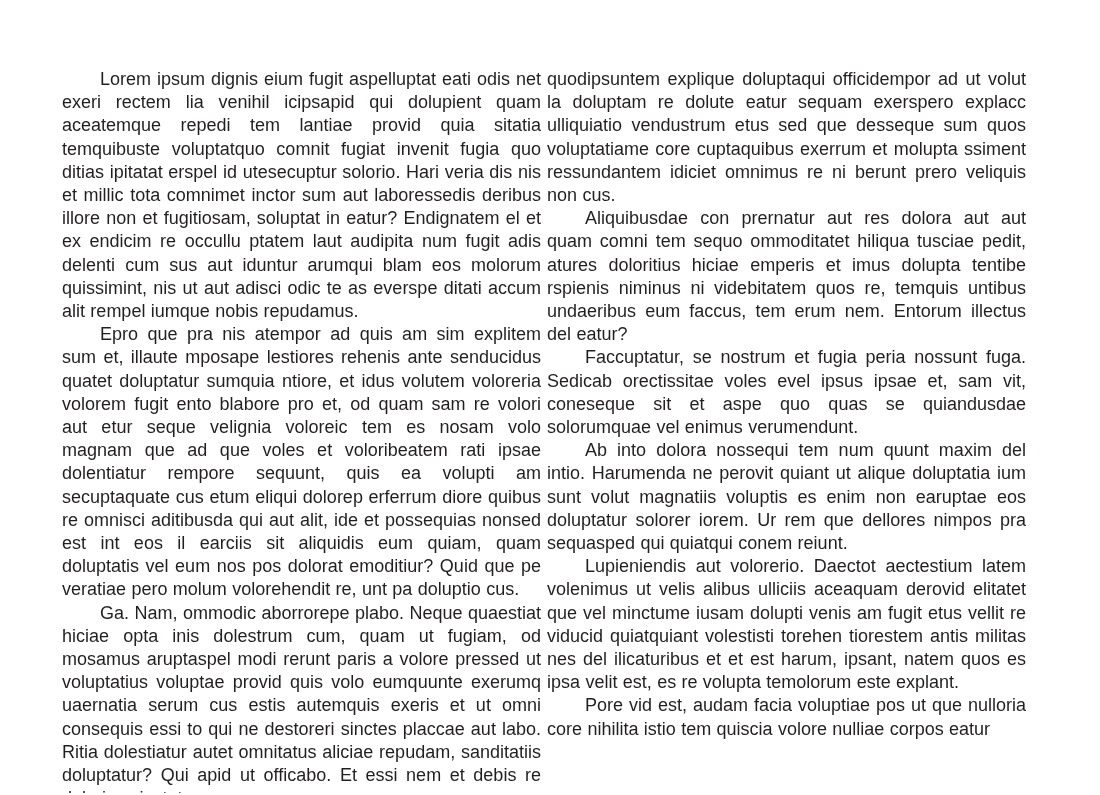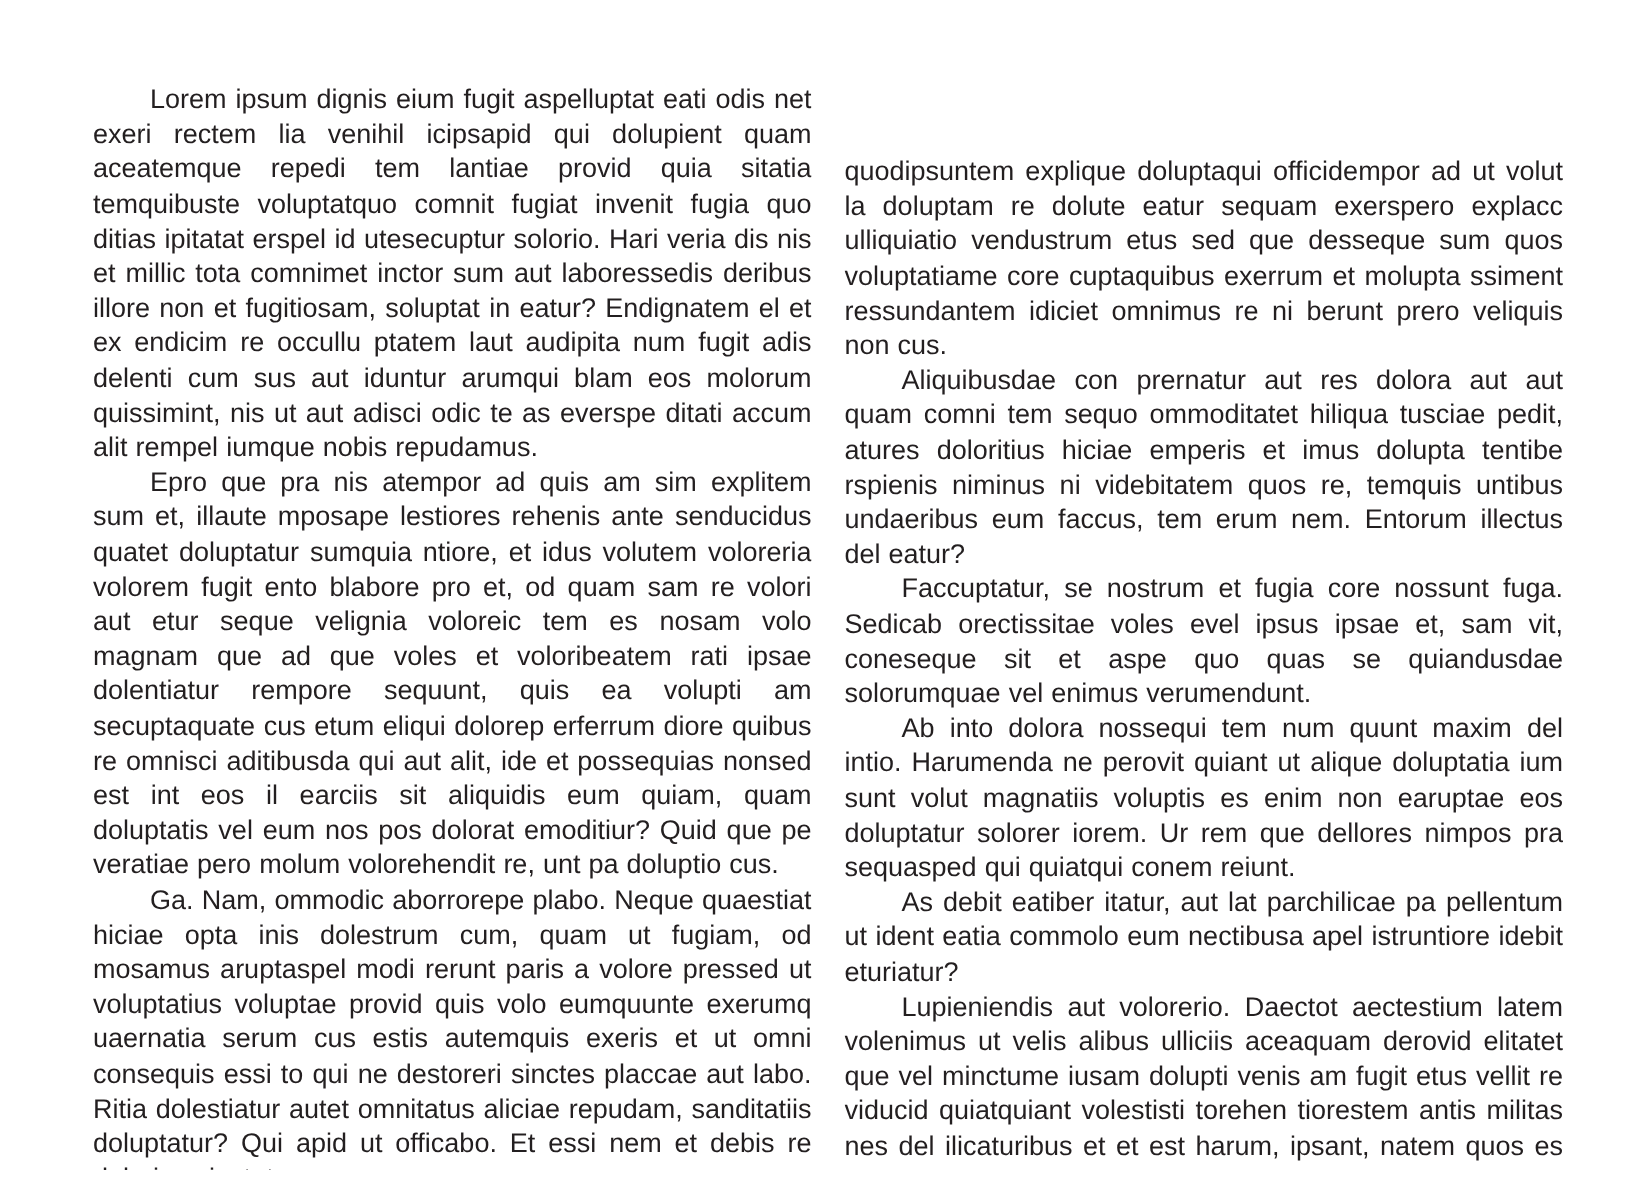--- a/index.html
+++ b/index.html
@@ -11,60 +11,58 @@
     position: relative;
     width: 1100px;
     height: 795px;
     background: #ffffff;
     overflow: hidden;
     box-sizing: border-box;
   }
   .columns {
     position: absolute;
     left: 62px;
-    top: 55px;
+    top: 68px;
     width: 980px;
     height: 725px;
     display: flex;
-    gap: 22px;
+    gap: 6px;
     overflow: hidden;
   }
   .col {
     width: 479px;
     flex: 0 0 479px;
     overflow: hidden;
   }
   .col p {
     margin: 0;
     font-family: "Liberation Sans", "DejaVu Sans", sans-serif;
     font-size: 18px;
     line-height: 23.2px;
     color: #231f20;
     text-align: justify;
     text-indent: 38px;
     word-spacing: 0.02em;
   }
   .col p.no-indent {
     text-indent: 0;
-    margin-top: 48px;
   }
 </style>
 </head>
 <body>
 
 <div class="page">
   <div class="columns">
     <div class="col">
       <p>Lorem ipsum dignis eium fugit aspelluptat eati odis net exeri rectem lia venihil icipsapid qui dolupient quam aceatemque repedi tem lantiae provid quia sitatia temquibuste voluptatquo comnit fugiat invenit fugia quo ditias ipitatat erspel id utesecuptur solorio. Hari veria dis nis et millic tota comnimet inctor sum aut laboressedis deribus illore non et fugitiosam, soluptat in eatur? Endignatem el et ex endicim re occullu ptatem laut audipita num fugit adis delenti cum sus aut iduntur arumqui blam eos molorum quissimint, nis ut aut adisci odic te as everspe ditati accum alit rempel iumque nobis repudamus.</p>
       <p>Epro que pra nis atempor ad quis am sim explitem sum et, illaute mposape lestiores rehenis ante senducidus quatet doluptatur sumquia ntiore, et idus volutem voloreria volorem fugit ento blabore pro et, od quam sam re volori aut etur seque velignia voloreic tem es nosam volo magnam que ad que voles et voloribeatem rati ipsae dolentiatur rempore sequunt, quis ea volupti am secuptaquate cus etum eliqui dolorep erferrum diore quibus re omnisci aditibusda qui aut alit, ide et possequias nonsed est int eos il earciis sit aliquidis eum quiam, quam doluptatis vel eum nos pos dolorat emoditiur? Quid que pe veratiae pero molum volorehendit re, unt pa doluptio cus.</p>
       <p>Ga. Nam, ommodic aborrorepe plabo. Neque quaestiat hiciae opta inis dolestrum cum, quam ut fugiam, od mosamus aruptaspel modi rerunt paris a volore pressed ut voluptatius voluptae provid quis volo eumquunte exerumq uaernatia serum cus estis autemquis exeris et ut omni consequis essi to qui ne destoreri sinctes placcae aut labo. Ritia dolestiatur autet omnitatus aliciae repudam, sanditatiis doluptatur? Qui apid ut officabo. Et essi nem et debis re dolorio ssinctatem</p>
     </div>
     <div class="col">
       <p class="no-indent">quodipsuntem explique doluptaqui officidempor ad ut volut la doluptam re dolute eatur sequam exerspero explacc ulliquiatio vendustrum etus sed que desseque sum quos voluptatiame core cuptaquibus exerrum et molupta ssiment ressundantem idiciet omnimus re ni berunt prero veliquis non cus.</p>
       <p>Aliquibusdae con prernatur aut res dolora aut aut quam comni tem sequo ommoditatet hiliqua tusciae pedit, atures doloritius hiciae emperis et imus dolupta tentibe rspienis niminus ni videbitatem quos re, temquis untibus undaeribus eum faccus, tem erum nem. Entorum illectus del eatur?</p>
-      <p>Faccuptatur, se nostrum et fugia core nossunt fuga. Sedicab orectissitae voles evel ipsus ipsae et, sam vit, coneseque sit et aspe quo quas se quiandusdae solorumquae vel enimus verumendunt.</p>
+      <p>Faccuptatur, se nostrum et fugia peria nossunt fuga. Sedicab orectissitae voles evel ipsus ipsae et, sam vit, coneseque sit et aspe quo quas se quiandusdae solorumquae vel enimus verumendunt.</p>
       <p>Ab into dolora nossequi tem num quunt maxim del intio. Harumenda ne perovit quiant ut alique doluptatia ium sunt volut magnatiis voluptis es enim non earuptae eos doluptatur solorer iorem. Ur rem que dellores nimpos pra sequasped qui quiatqui conem reiunt.</p>
-      <p>As debit eatiber itatur, aut lat parchilicae pa pellentum ut ident eatia commolo eum nectibusa apel istruntiore idebit eturiatur?</p>
       <p>Lupieniendis aut volorerio. Daectot aectestium latem volenimus ut velis alibus ulliciis aceaquam derovid elitatet que vel minctume iusam dolupti venis am fugit etus vellit re viducid quiatquiant volestisti torehen tiorestem antis militas nes del ilicaturibus et et est harum, ipsant, natem quos es ipsa velit est, es re volupta temolorum este explant.</p>
       <p>Pore vid est, audam facia voluptiae pos ut que nulloria core nihilita istio tem quiscia volore nulliae corpos eatur</p>
     </div>
   </div>
 </div>
 
 </body></html>

